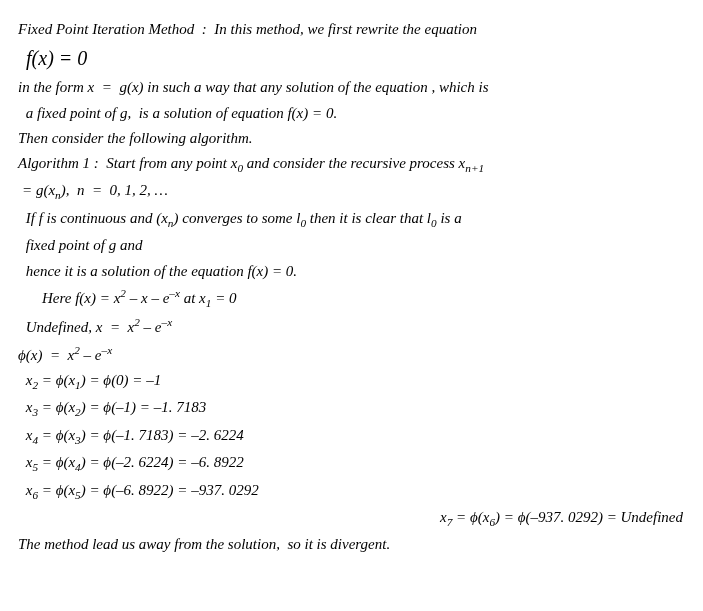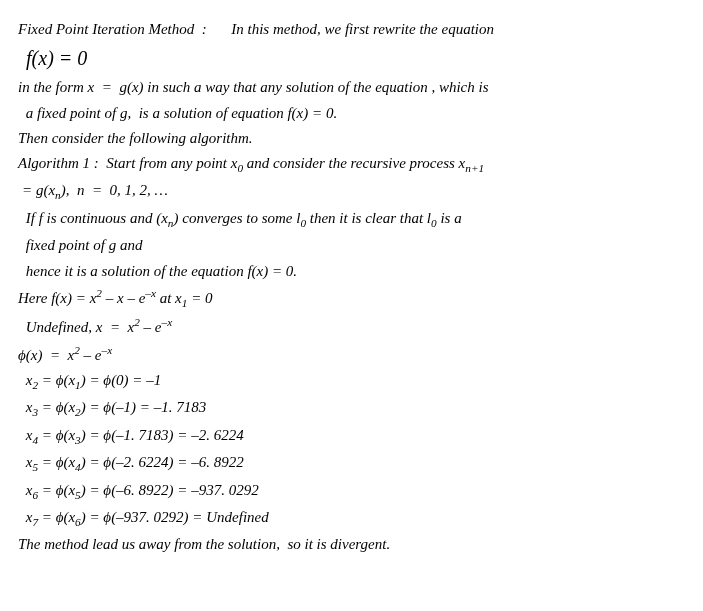--- a/index.html
+++ b/index.html
@@ -25,21 +25,21 @@
       font-style: italic;
     }
   </style>
 </head>
 <body>
 
 <div class="content">
 
   <span class="block-line">
     <span style="font-style:italic;">
-      <span style="font-style:italic;text-align:right;">Fixed Point Iteration Method</span>&nbsp; :&nbsp; <span style="font-style:italic;margin-left:17px;">In this method, we first rewrite the equation</span>
+      <span style="font-style:italic;text-align:right;">Fixed Point Iteration Method</span>&nbsp; :&nbsp; <span style="font-style:italic;">In this method, we first rewrite the equation</span>
     </span>
   </span>
 
   <span class="block-line" style="padding-left:8px;">
     <span style="font-style:italic; font-size:20px;">
       <i>f</i>(<i>x</i>) = 0
     </span>
   </span>
 
   <span class="block-line">
@@ -84,21 +84,21 @@
     </span>
   </span>
 
   <span class="block-line" style="padding-left:4px;">
     <span style="font-style:italic;">
       &nbsp;hence it is a solution of the equation <i>f</i>(<i>x</i>) = 0.
     </span>
   </span>
 
   <span class="block-line">
-    <span style="font-style:italic;">
+    <span style="font-style:italic;margin-left:24px;">
       Here <i>f</i>(<i>x</i>) = <i>x</i><sup>2</sup> – <i>x</i> – <i>e</i><sup>–<i>x</i></sup> at <i>x</i><sub>1</sub> = 0
     </span>
   </span>
 
   <span class="block-line" style="padding-left:4px;">
     <span style="font-style:italic;">
       &nbsp;<i>Undefined</i>,&nbsp;<i>x</i> &nbsp;=&nbsp; <i>x</i><sup>2</sup> – <i>e</i><sup>–<i>x</i></sup>
     </span>
   </span>
 
@@ -131,21 +131,21 @@
       &nbsp;<i>x</i><sub>5</sub> = <i>ϕ</i>(<i>x</i><sub>4</sub>) = <i>ϕ</i>(–2. 6224) = –6. 8922
     </span>
   </span>
 
   <span class="block-line" style="padding-left:4px;">
     <span style="font-style:italic;">
       &nbsp;<i>x</i><sub>6</sub> = <i>ϕ</i>(<i>x</i><sub>5</sub>) = <i>ϕ</i>(–6. 8922) = –937. 0292
     </span>
   </span>
 
-  <span class="block-line" style="padding-left:4px;">
+  <span class="block-line" style="padding-left:4px;text-align:right;">
     <span style="font-style:italic;">
       &nbsp;<i>x</i><sub>7</sub> = <i>ϕ</i>(<i>x</i><sub>6</sub>) = <i>ϕ</i>(–937. 0292) = <i>Undefined</i>
     </span>
   </span>
 
   <span class="block-line">
     <span style="font-style:italic;">
       The method lead us away from the solution,&nbsp; so it is divergent.
     </span>
   </span>

